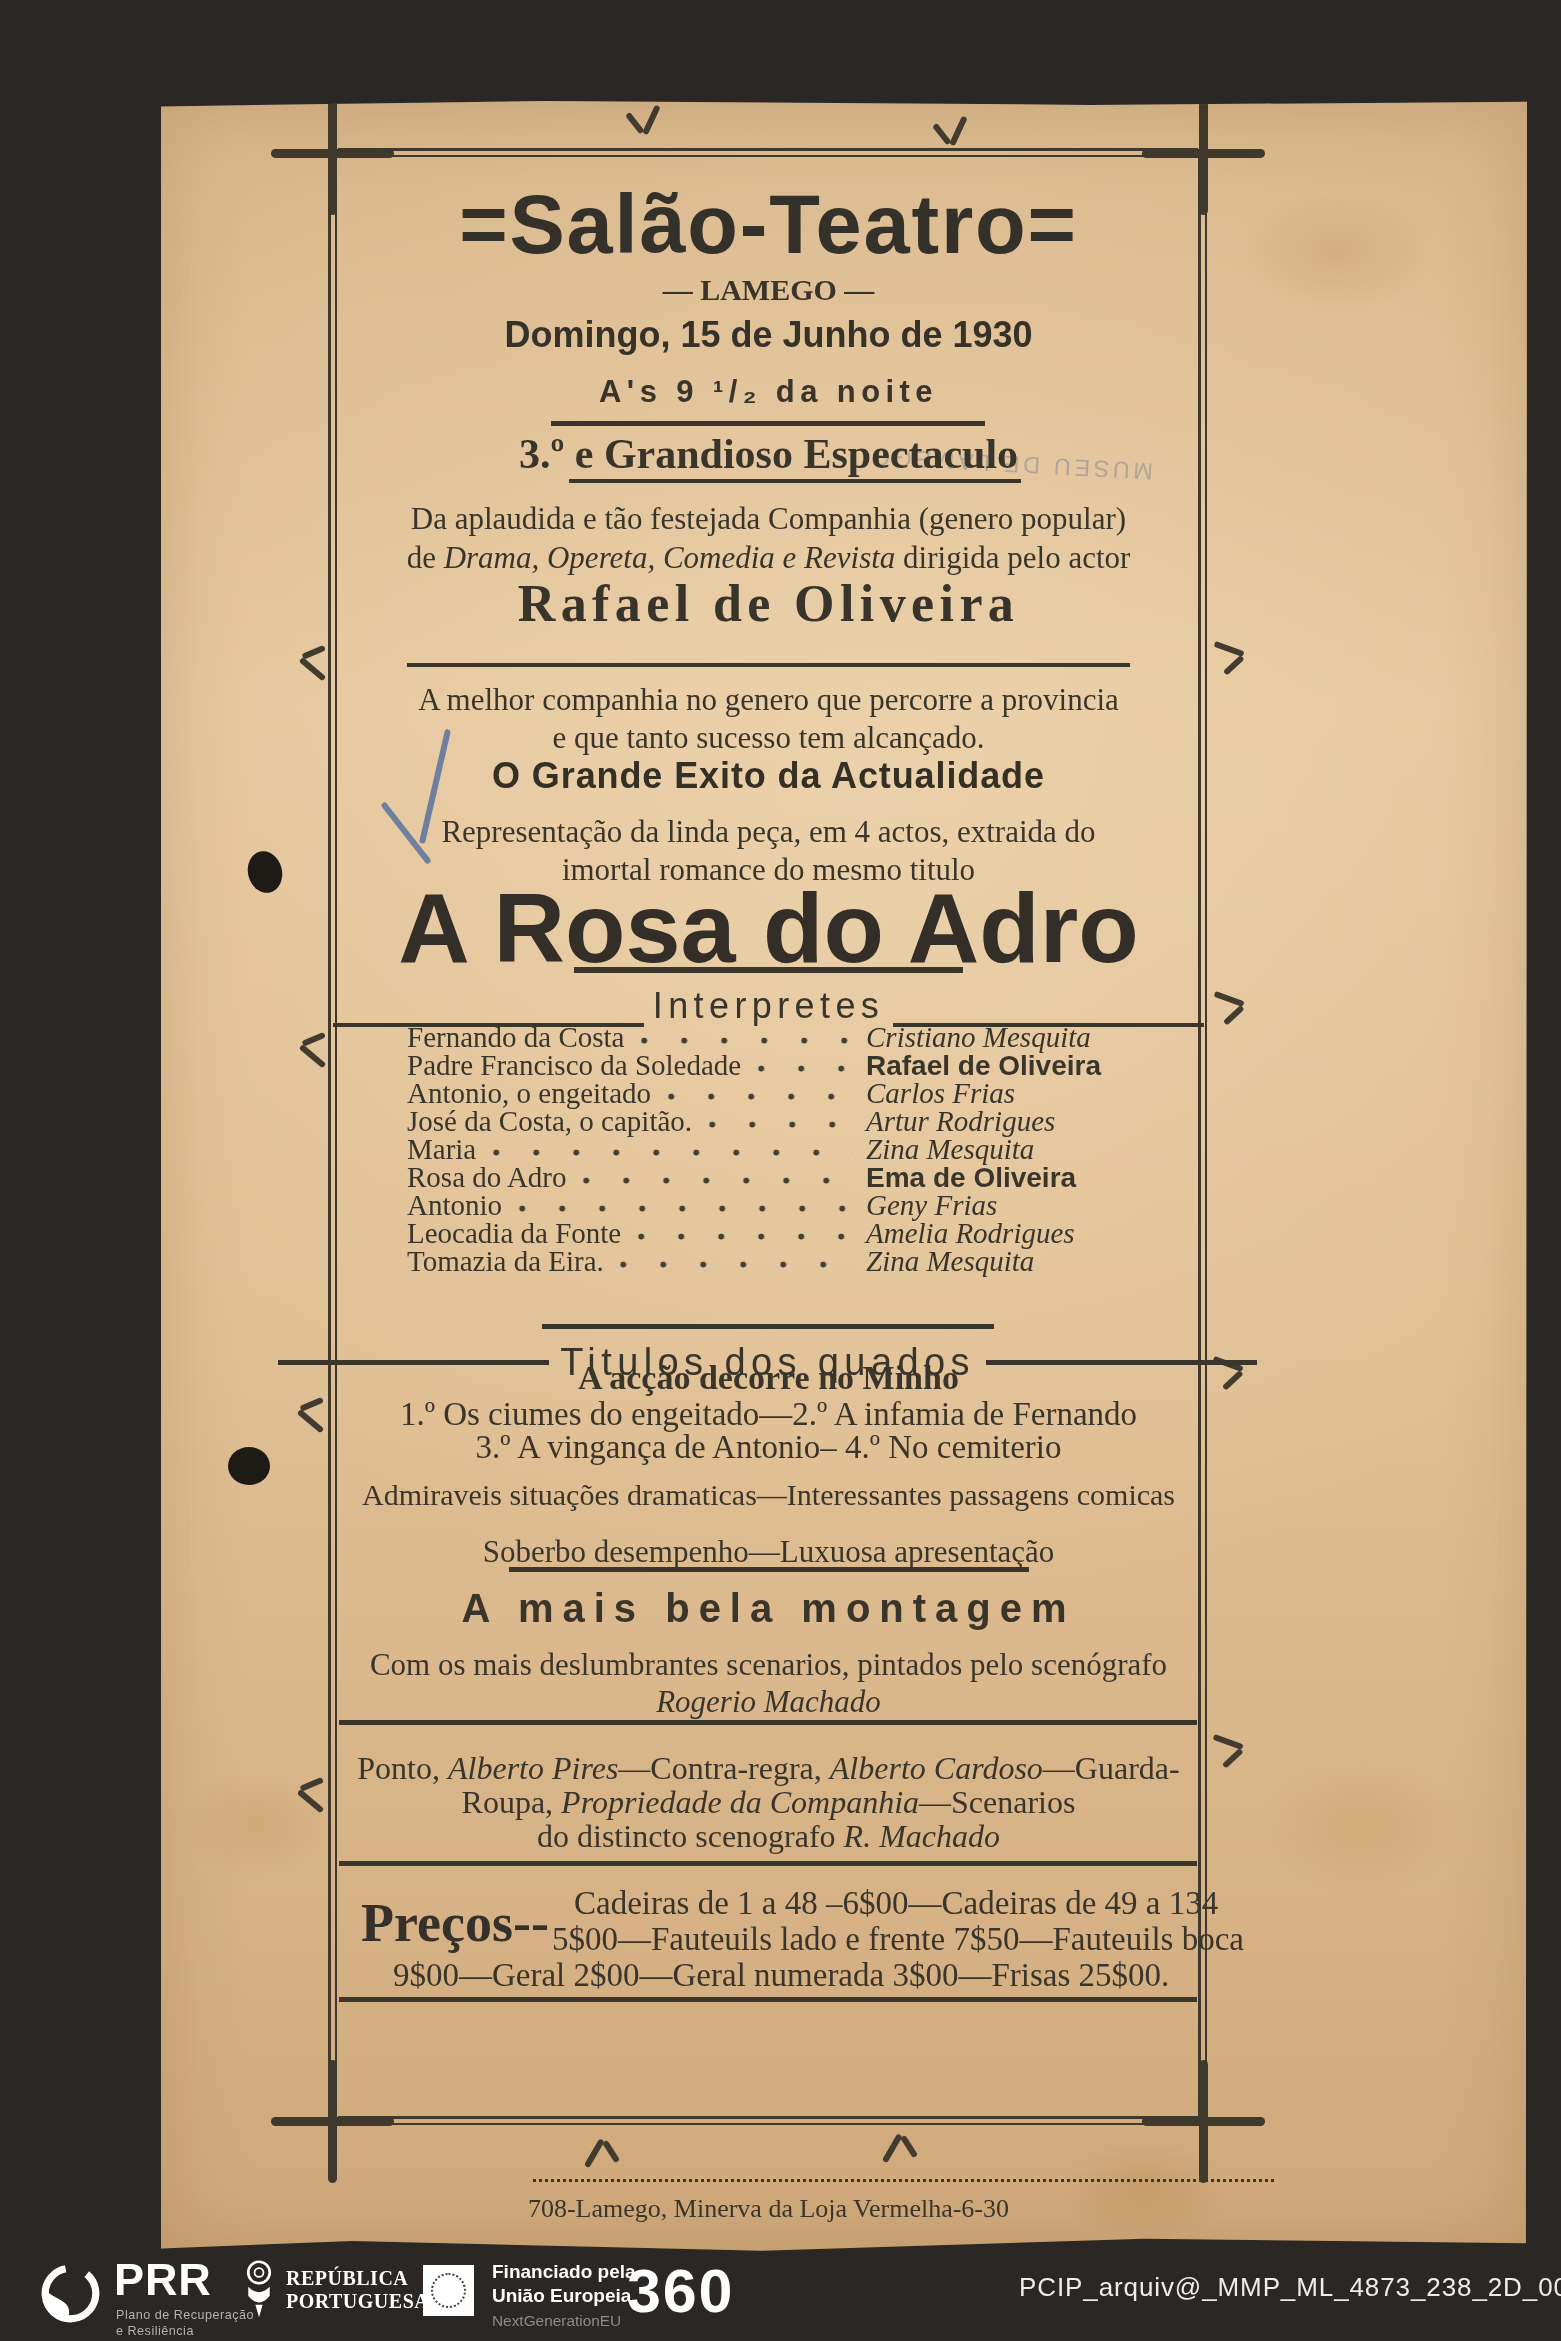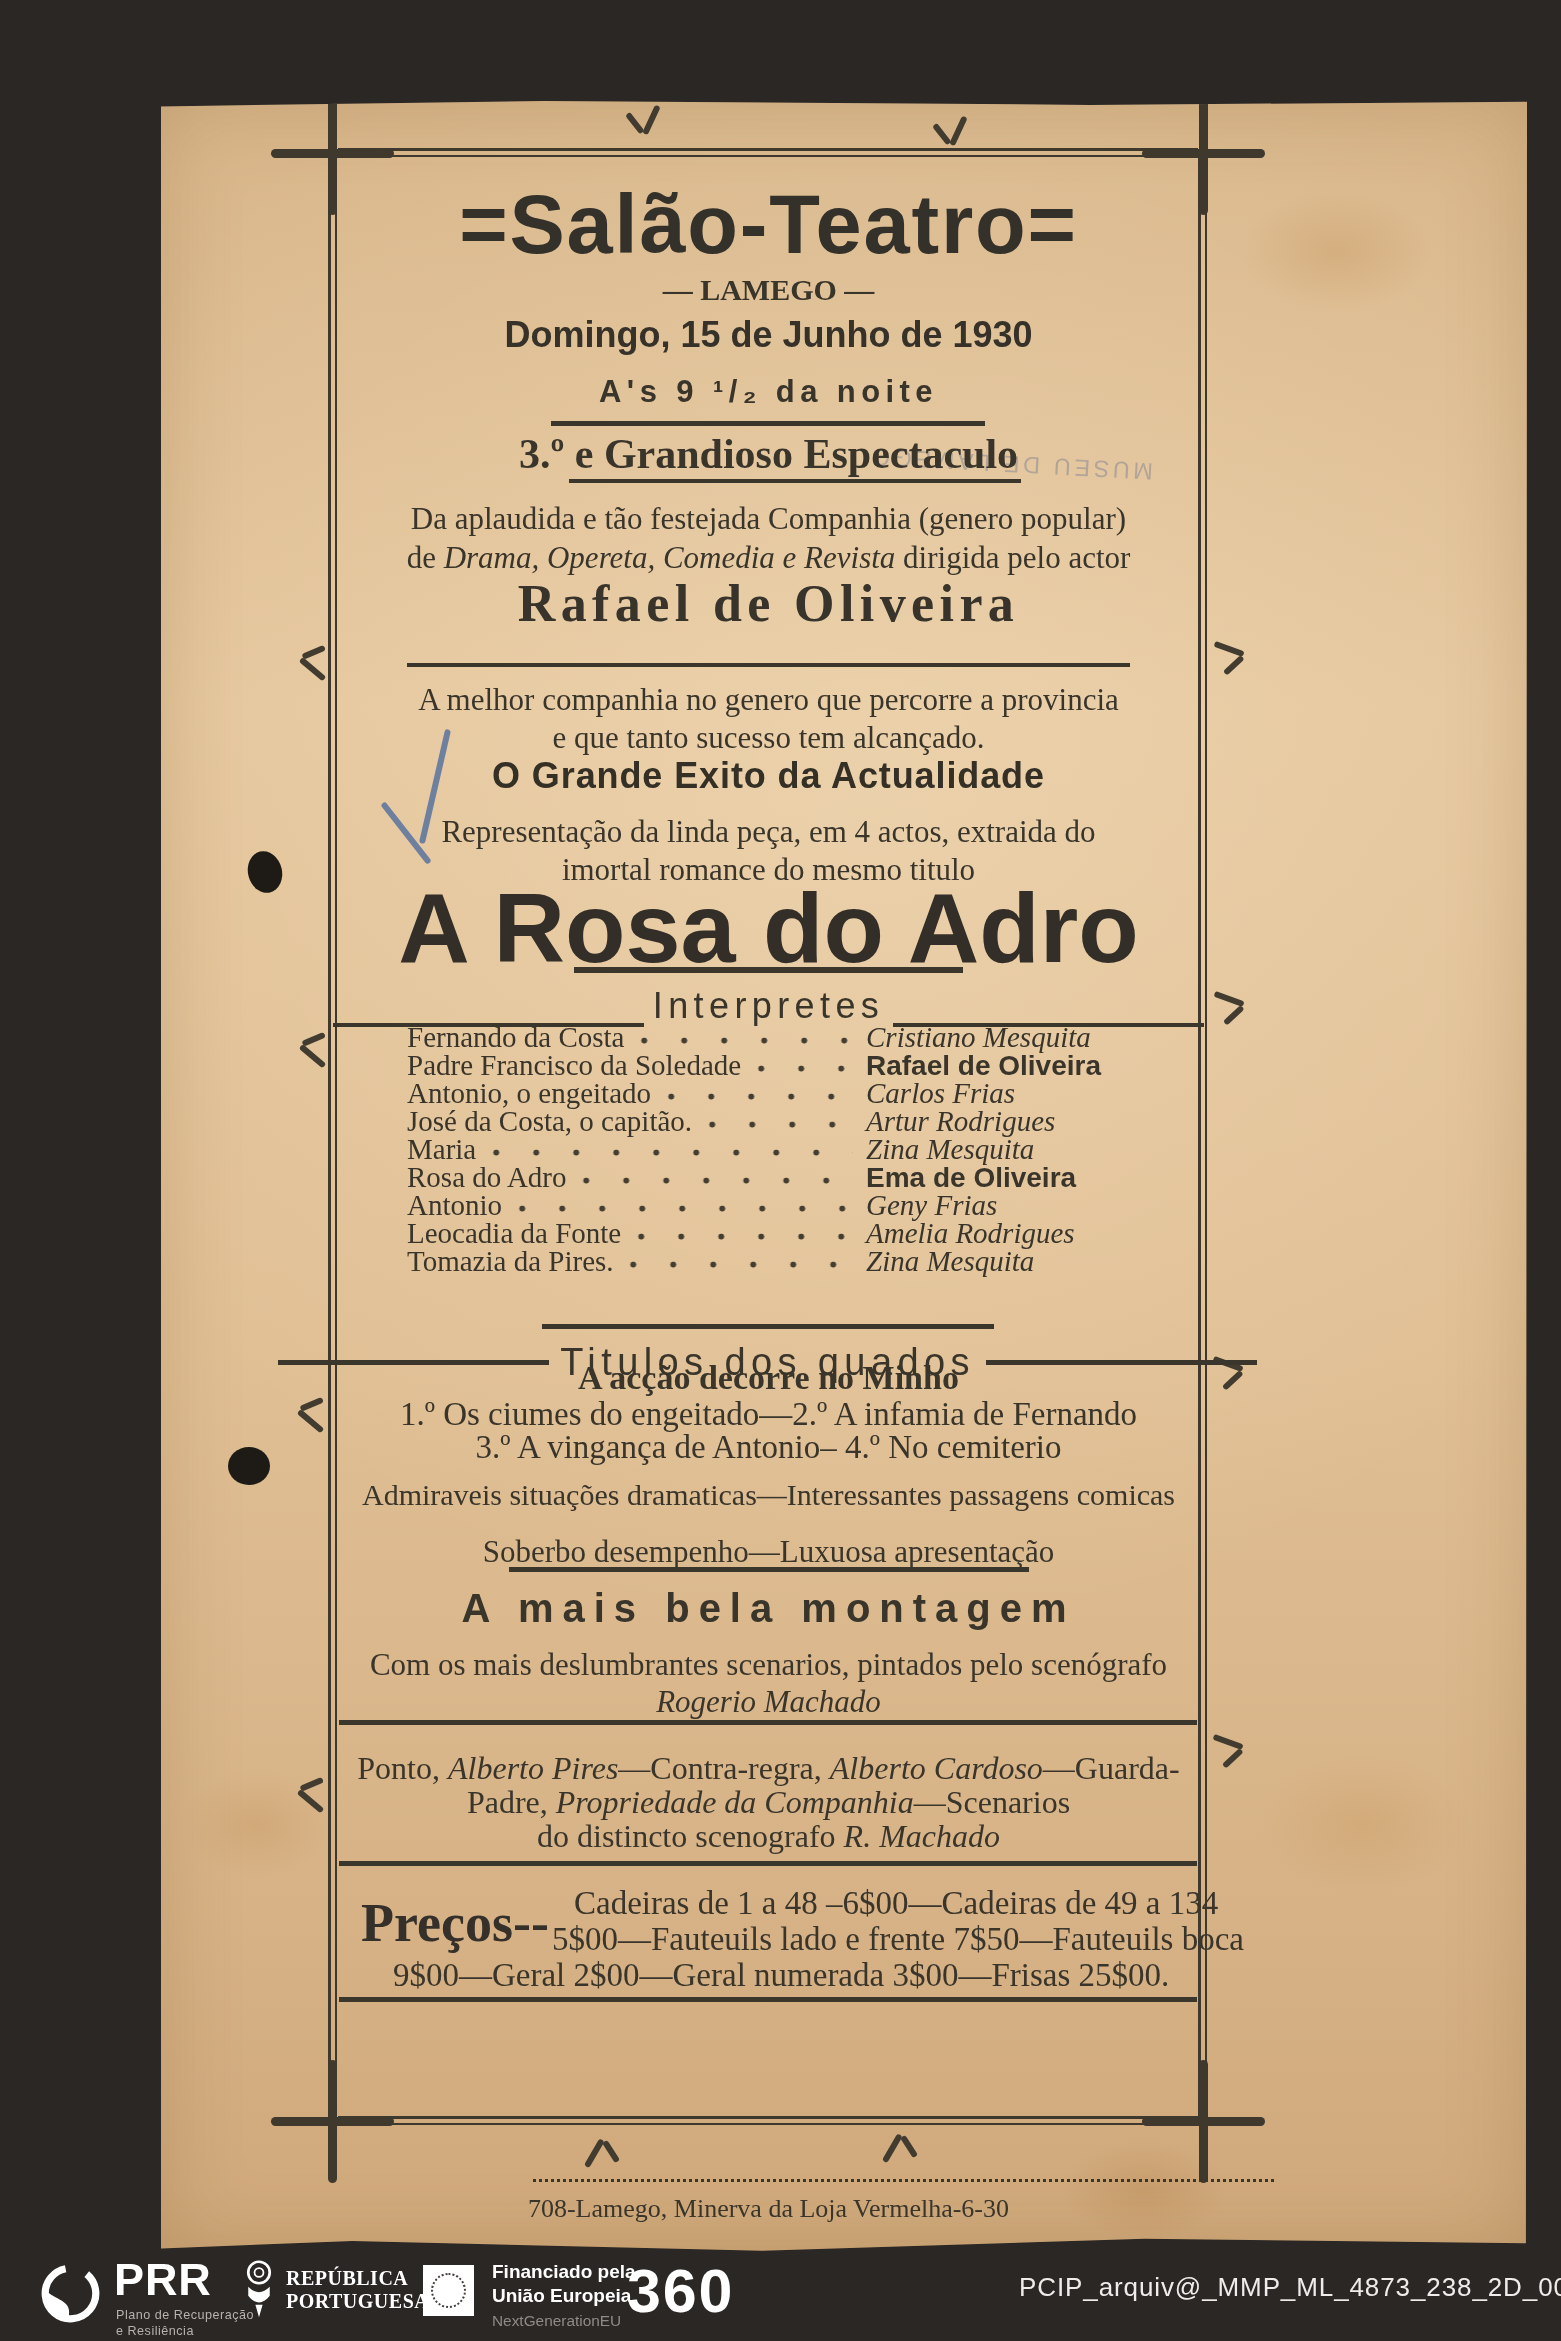--- a/index.html
+++ b/index.html
@@ -233,21 +233,21 @@
           <span class="role serif">Antonio</span>
           <span class="lead"></span>
           <span class="actor serif">Geny Frias</span>
         </div>
       <div class="crow">
           <span class="role serif">Leocadia da Fonte</span>
           <span class="lead"></span>
           <span class="actor serif">Amelia Rodrigues</span>
         </div>
       <div class="crow">
-          <span class="role serif">Tomazia da Pires.</span>
+          <span class="role serif">Tomazia da Eira.</span>
           <span class="lead"></span>
           <span class="actor serif">Zina Mesquita</span>
         </div>
     </div>
 
     <div id="setting" class="blk serif">A acção decorre no Minho</div>
     <div id="rule2" class="rule"></div>
 
     <div id="scenes-head" style="position:absolute;">
       <span class="side"></span>
@@ -268,21 +268,21 @@
 
     <div id="sceno" class="blk serif">
       <div>Com os mais deslumbrantes scenarios, pintados pelo scenógrafo</div>
       <div class="it">Rogerio Machado</div>
     </div>
 
     <div id="rule4" class="rule"></div>
 
     <div id="crew" class="blk serif">
       <div><span>Ponto, </span><span class="it">Alberto Pires</span><span>—Contra-regra, </span><span class="it">Alberto Cardoso</span><span>—Guarda-</span></div>
-      <div><span>Padre, </span><span class="it">Propriedade da Companhia</span><span>—Scenarios</span></div>
+      <div><span>Roupa, </span><span class="it">Propriedade da Companhia</span><span>—Scenarios</span></div>
       <div><span>do distincto scenografo </span><span class="it">R. Machado</span></div>
     </div>
 
     <div id="rule5" class="rule"></div>
 
     <div id="precos">
       <div class="lbl serif">Preços--</div>
       <div class="l1 serif">Cadeiras de 1 a 48 –6$00—Cadeiras de 49 a 134</div>
       <div class="l2 serif">5$00—Fauteuils lado e frente 7$50—Fauteuils boca</div>
       <div class="l3 serif">9$00—Geral 2$00—Geral numerada 3$00—Frisas 25$00.</div>

